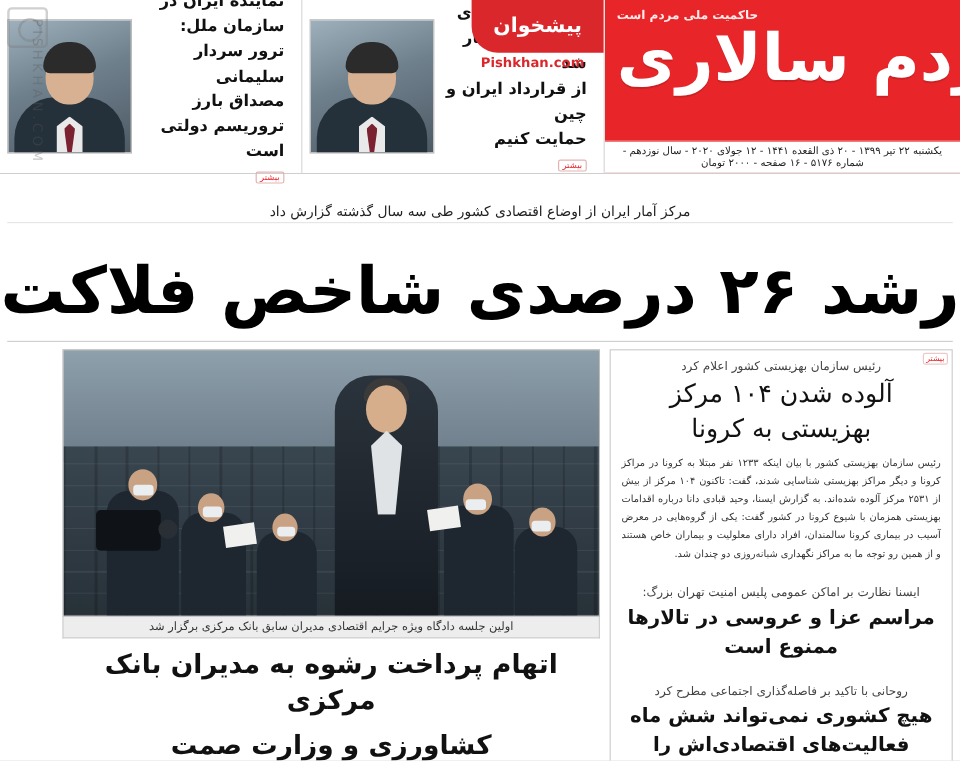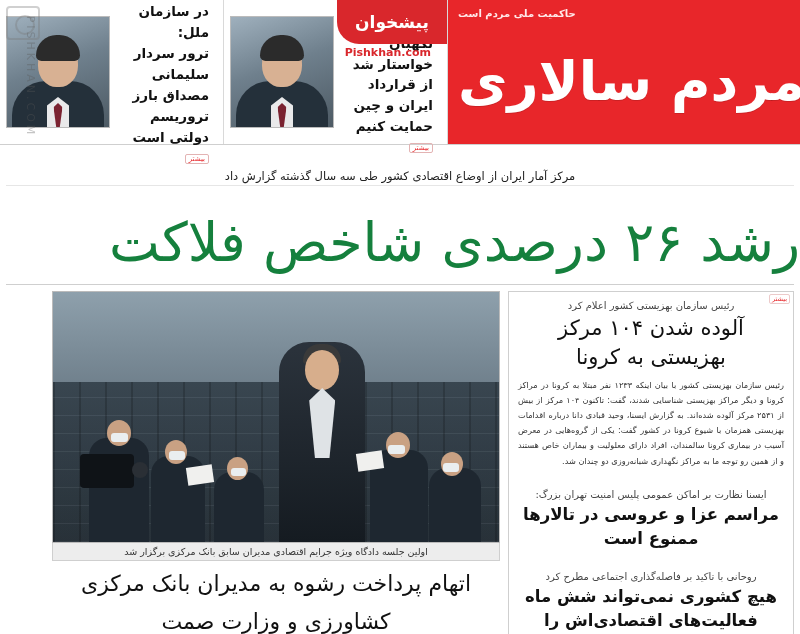--- a/index.html
+++ b/index.html
@@ -20,30 +20,29 @@
   .top-strip {
     display: flex;
     flex-direction: row;
     height: 145px;
     border-bottom: 1px solid #cfcfcf;
     background: #fff;
   }
 
   
   .masthead {
-    width: 352px;
+    width: 296px;
     background: #e8262a;
     color: #fff;
     position: relative;
     padding: 4px 10px 0 10px;
     display: flex;
     flex-direction: column;
     align-items: flex-end;
     justify-content: flex-start;
-    gap: 33px;
   }
   .masthead .slogan {
     font-size: 10px;
     color: #ffe9e9;
     margin: 4px 2px 0 0;
     letter-spacing: .2px;
     font-weight: bold;
   }
   .masthead .paper-name {
     font-size: 54px;
@@ -212,23 +211,24 @@
   
   .kicker {
     text-align: center;
     font-size: 11.5px;
     color: #222;
     padding: 8px 0 2px 0;
     border-bottom: 1px solid #e6e6e6;
     margin: 16px 6px;
   }
   .main-head {
+    text-align: center;
     font-size: 54px;
-    font-weight: normal;
-    color: #15803d;
+    font-weight: bold;
+    color: #000000;
     padding: 14px 0 14px 0;
     letter-spacing: -1px;
     line-height: 1;
   }
   .rule-thin {
     height: 1px;
     background: #cfcfcf;
     margin: 0 6px 6px 6px;
   }
 
@@ -331,21 +331,21 @@
     border: 1px solid #cfcfcf;
     border-top: none;
     font-size: 9.5px;
     color: #333;
     text-align: center;
     padding: 3px 4px;
   }
   .photo-head {
     text-align: center;
     font-size: 22px;
-    font-weight: normal;
+    font-weight: bold;
     color: #111;
     line-height: 1.35;
     padding: 8px 6px 0 6px;
   }
 
   
   .text-col {
     width: 286px;
     border: 1px solid #cfcfcf;
     padding: 8px 9px;
@@ -400,20 +400,21 @@
 <body>
 
 <div id="page">
 
   <div class="top-strip">
 
     <div class="masthead">
       <div class="slogan">حاکمیت ملی مردم است</div>
       <div class="paper-name">مردم سالاری</div>
       <div class="red-foot"></div>
+      <div class="issue-bar">یکشنبه ۲۲ تیر ۱۳۹۹ - ۲۰ ذی القعده ۱۴۴۱ - ۱۲ جولای ۲۰۲۰ - سال نوزدهم - شماره ۵۱۷۶ - ۱۶ صفحه - ۲۰۰۰ تومان</div>
     </div>
 
     <div class="teaser">
       <div class="t-text">
         <div class="t-line">سخنگوی شورای نگهبان خواستار شد</div>
         <div class="t-line">از قرارداد ایران و چین</div>
         <div class="t-line">حمایت کنیم</div>
         <div class="t-more">بیشتر</div>
       </div>
       <div class="t-photo">

